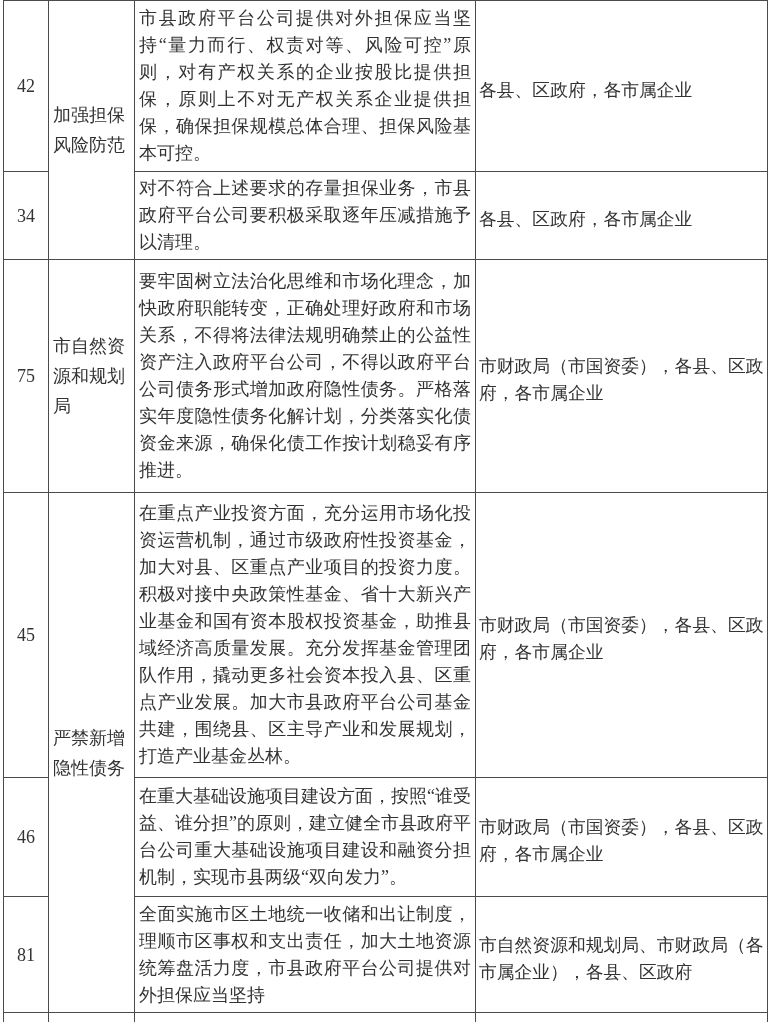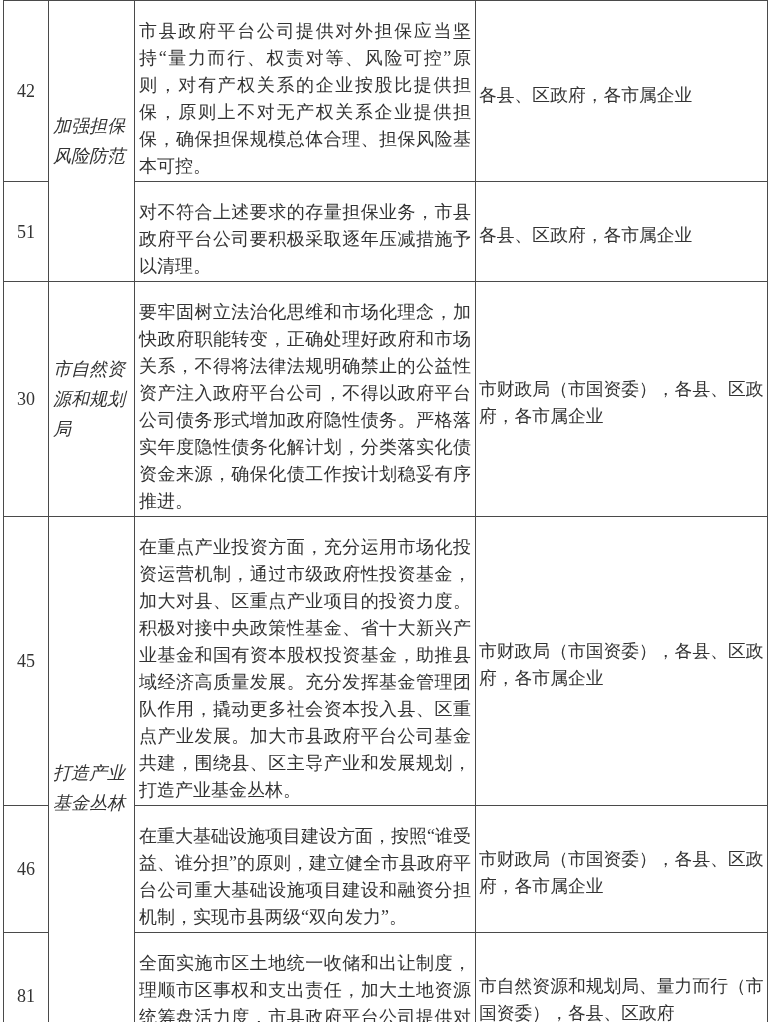--- a/index.html
+++ b/index.html
@@ -36,26 +36,25 @@
   td.num-cell {
     text-align: center;
     font-size: 18px;
     line-height: 22px;
   }
   td.cat-cell {
     font-size: 18px;
     line-height: 30px;
     padding: 0 2px 0 4px;
     text-align: left;
-    font-style: italic;
   }
   td.task-cell {
     font-size: 18px;
     line-height: 27px;
-    padding: 17px 4px 1px 4px;
+    padding: 1px 4px 1px 4px;
     text-align: justify;
     border-radius: 14px;
   }
   td.owner-cell {
     font-size: 17.8px;
     line-height: 27px;
     padding: 9px 0 1px 3px;
     text-align: left;
   }
   tr.r42 { height: 171px; }
@@ -78,45 +77,45 @@
       <col style="width:292px">
     </colgroup>
     <tbody>
       <tr class="r42">
         <td class="num-cell">42</td>
         <td class="cat-cell" rowspan="2">加强担保风险防范</td>
         <td class="task-cell">市县政府平台公司提供对外担保应当坚持“量力而行、权责对等、风险可控”原则，对有产权关系的企业按股比提供担保，原则上不对无产权关系企业提供担保，确保担保规模总体合理、担保风险基本可控。</td>
         <td class="owner-cell">各县、区政府，各市属企业</td>
       </tr>
       <tr class="r43">
-        <td class="num-cell">51</td>
+        <td class="num-cell">34</td>
         <td class="task-cell">对不符合上述要求的存量担保业务，市县政府平台公司要积极采取逐年压减措施予以清理。</td>
         <td class="owner-cell">各县、区政府，各市属企业</td>
       </tr>
       <tr class="r44 section-start">
-        <td class="num-cell">30</td>
+        <td class="num-cell">75</td>
         <td class="cat-cell">市自然资源和规划局</td>
         <td class="task-cell">要牢固树立法治化思维和市场化理念，加快政府职能转变，正确处理好政府和市场关系，不得将法律法规明确禁止的公益性资产注入政府平台公司，不得以政府平台公司债务形式增加政府隐性债务。严格落实年度隐性债务化解计划，分类落实化债资金来源，确保化债工作按计划稳妥有序推进。</td>
         <td class="owner-cell">市财政局（市国资委），各县、区政府，各市属企业</td>
       </tr>
       <tr class="r45 section-start">
         <td class="num-cell">45</td>
-        <td class="cat-cell" rowspan="3">打造产业基金丛林</td>
+        <td class="cat-cell" rowspan="3">严禁新增隐性债务</td>
         <td class="task-cell">在重点产业投资方面，充分运用市场化投资运营机制，通过市级政府性投资基金，加大对县、区重点产业项目的投资力度。积极对接中央政策性基金、省十大新兴产业基金和国有资本股权投资基金，助推县域经济高质量发展。充分发挥基金管理团队作用，撬动更多社会资本投入县、区重点产业发展。加大市县政府平台公司基金共建，围绕县、区主导产业和发展规划，打造产业基金丛林。</td>
         <td class="owner-cell">市财政局（市国资委），各县、区政府，各市属企业</td>
       </tr>
       <tr class="r46">
         <td class="num-cell">46</td>
         <td class="task-cell">在重大基础设施项目建设方面，按照“谁受益、谁分担”的原则，建立健全市县政府平台公司重大基础设施项目建设和融资分担机制，实现市县两级“双向发力”。</td>
         <td class="owner-cell">市财政局（市国资委），各县、区政府，各市属企业</td>
       </tr>
       <tr class="r47">
         <td class="num-cell">81</td>
         <td class="task-cell">全面实施市区土地统一收储和出让制度，理顺市区事权和支出责任，加大土地资源统筹盘活力度，市县政府平台公司提供对外担保应当坚持</td>
-        <td class="owner-cell">市自然资源和规划局、量力而行（市国资委），各县、区政府</td>
+        <td class="owner-cell">市自然资源和规划局、市财政局（各市属企业），各县、区政府</td>
       </tr>
       <tr class="r-next section-start">
         <td class="num-cell"></td>
         <td class="cat-cell"></td>
         <td class="task-cell"></td>
         <td class="owner-cell"></td>
       </tr>
     </tbody>
   </table>
 </div>

